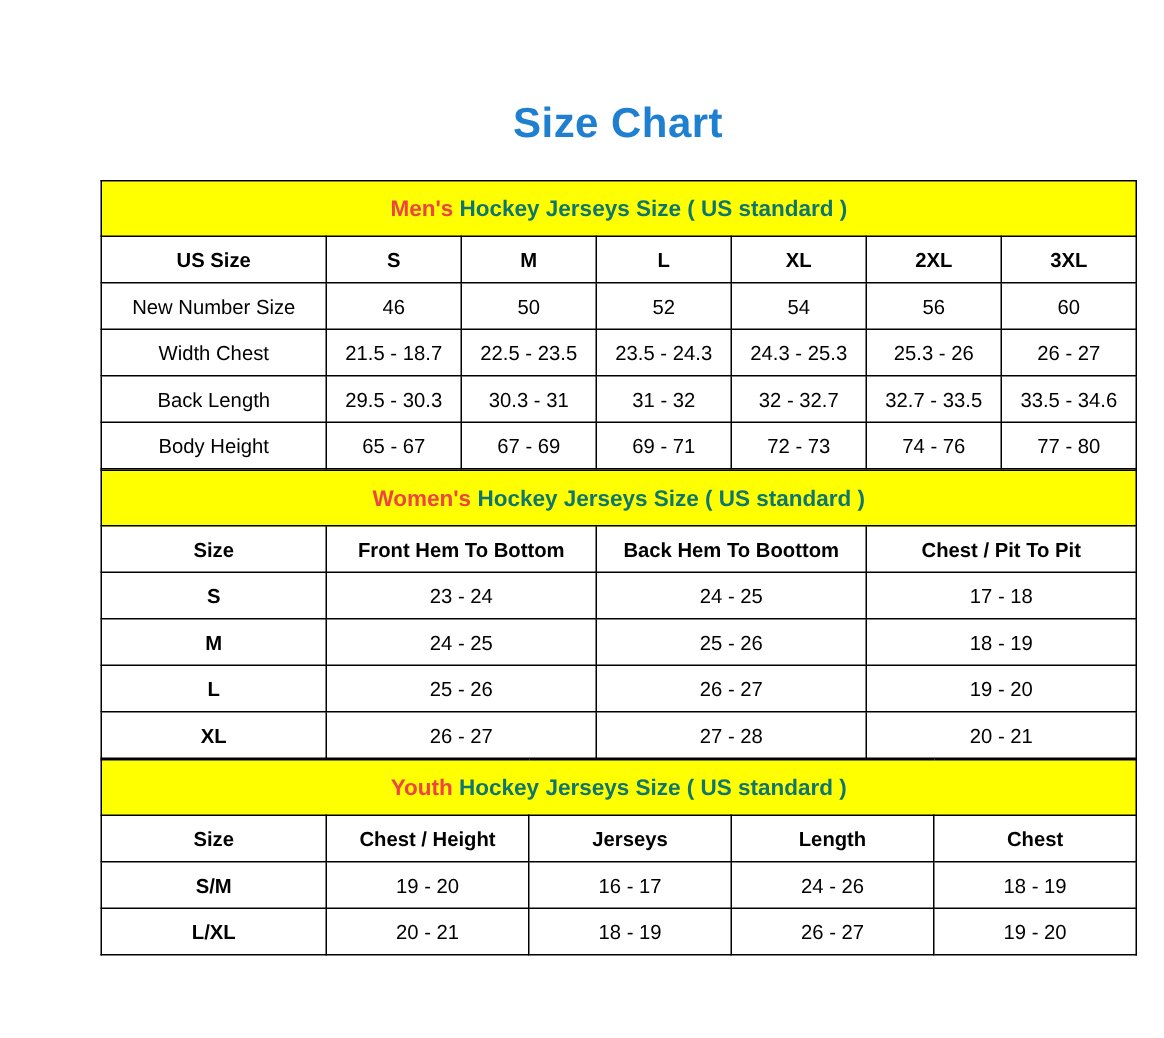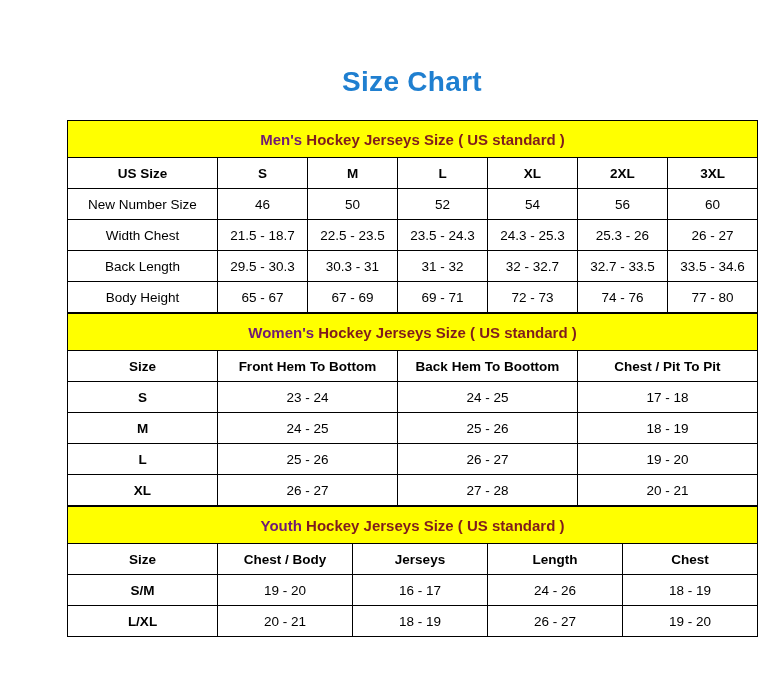--- a/index.html
+++ b/index.html
@@ -46,25 +46,25 @@
     height: 26px;
     padding: 2px 1px;
   }
   tr.section-head td {
     background: #ffff00;
     font-weight: bold;
     font-size: 15px;
     height: 32px;
   }
   .sec-accent {
-    color: #701a75;
+    color: #ef4444;
     font-weight: bold;
   }
   .sec-rest {
-    color: #7f1d1d;
+    color: #0f766e;
     font-weight: bold;
   }
   tr.col-head td {
     font-weight: bold;
     font-size: 13.5px;
     margin-top: 16px;
   }
   td.rowlabel {
     font-size: 13.5px;
   }
@@ -195,21 +195,21 @@
         <col style="width:135px">
         <col style="width:135px">
         <col style="width:135px">
       </colgroup>
       <tbody>
         <tr class="section-head">
           <td colspan="5"><span class="sec-accent">Youth</span><span class="sec-rest"> Hockey Jerseys Size ( US standard )</span></td>
         </tr>
         <tr class="col-head">
           <td>Size</td>
-          <td>Chest / Body</td>
+          <td>Chest / Height</td>
           <td>Jerseys</td>
           <td>Length</td>
           <td>Chest</td>
         </tr>
         <tr>
           <td class="rowlabel-bold">S/M</td>
           <td>19 - 20</td>
           <td>16 - 17</td>
           <td>24 - 26</td>
           <td>18 - 19</td>

